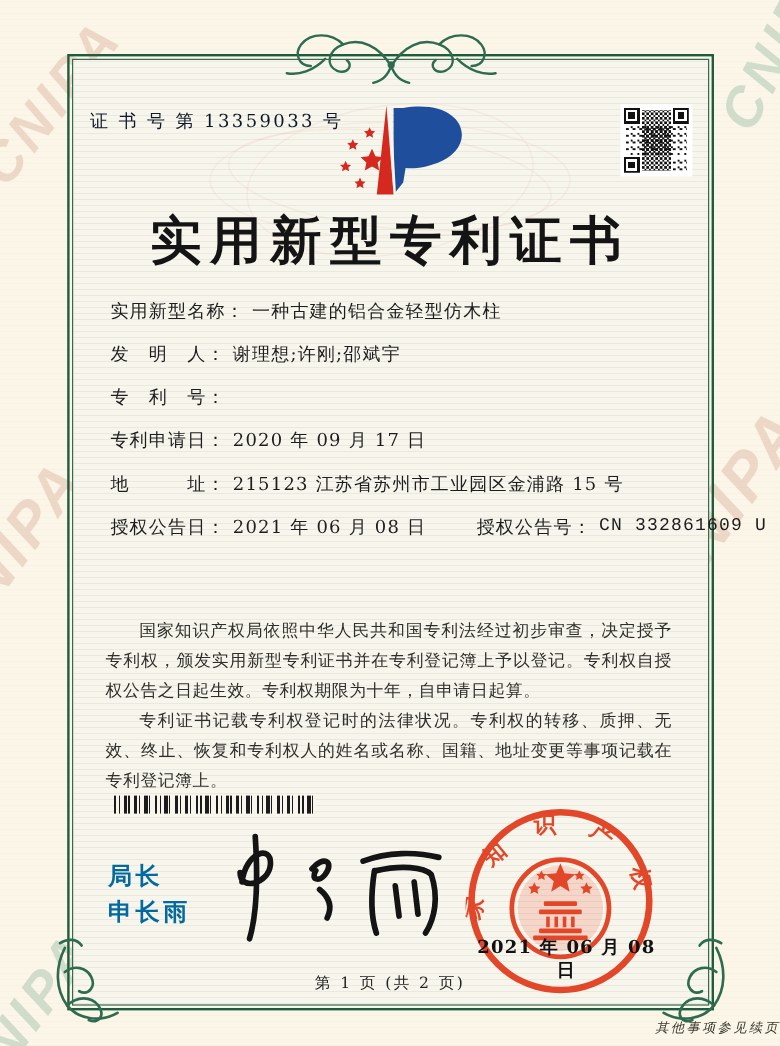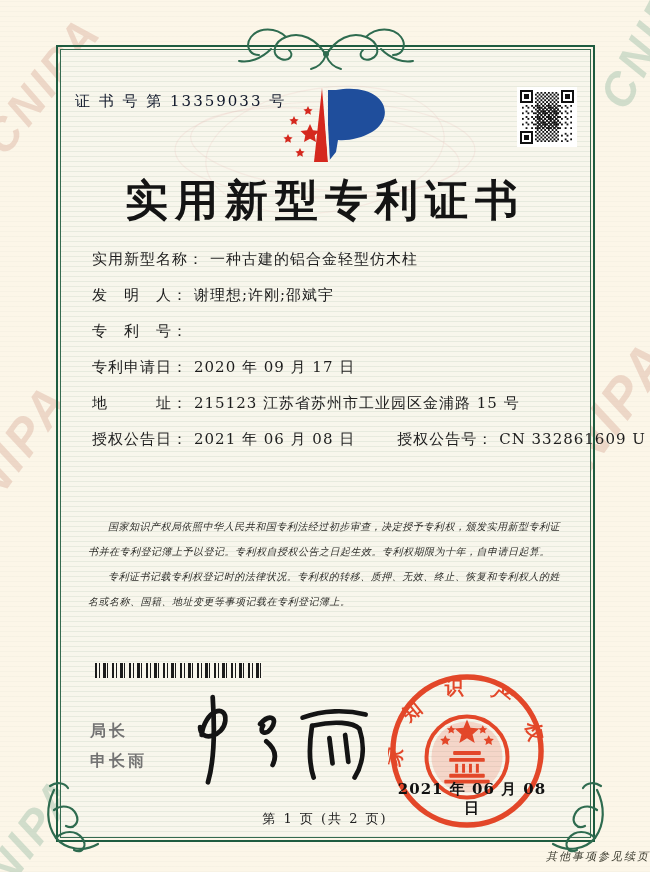--- a/index.html
+++ b/index.html
@@ -58,40 +58,40 @@
   .title {
     position:absolute; left:0; right:0; top:172px; text-align:center;
     font-size:43px; font-weight:700; letter-spacing:7px; color:#141414;
   }
 
   .fields { position:absolute; left:92px; top:250px; width:470px; font-size:15px; }
   .frow { display:flex; margin-bottom:17px; white-space:nowrap;text-align:right; }
   .frow .lab { letter-spacing:1px; }
   .frow .val { margin-left:6px; letter-spacing:1px; }
   .frow.double { display:flex; gap:0; }
-  .pair2 { margin-left:42px; display:flex; }
+  .pair2 { margin-left:42px; display:flex;font-family:Liberation Mono, monospace; }
 
   .paras {
     position:absolute; left:88px; top:514px; width:472px;
-    font-size:10px; line-height:25px; text-align:justify;
-    font-style:italic; color:#2e2e2a; letter-spacing:.5px;
+    font-size:14px; line-height:25px; text-align:justify;
+    color:#2e2e2a; letter-spacing:.5px;
   }
   .paras p { text-indent:2em; }
 
   .barcode {
     position:absolute; left:95px; top:663px; width:168px; height:15px;
     background:repeating-linear-gradient(90deg,
       #1b1b1b 0 2px, #f8f6ec 2px 4px, #1b1b1b 4px 5px, #f8f6ec 5px 8px,
       #1b1b1b 8px 11px, #f8f6ec 11px 12px, #1b1b1b 12px 13px, #f8f6ec 13px 17px);
   }
 
   .signer {
     position:absolute; left:90px; top:716px;
     font-family:"Liberation Sans", sans-serif; font-weight:700;
-    font-size:16px; letter-spacing:3px; color:#737373; line-height:30px;
+    font-size:20px; letter-spacing:3px; color:#0369a1; line-height:30px;
   }
   .signature { position:absolute; left:178px; top:688px; }
 
   .seal { position:absolute; left:388px; top:672px; }
   .seal-date {
     position:absolute; left:397px; top:780px; width:150px; text-align:center;
     font-size:15px; font-weight:700; letter-spacing:1px; color:#111;
   }
 
   .page-footer {

